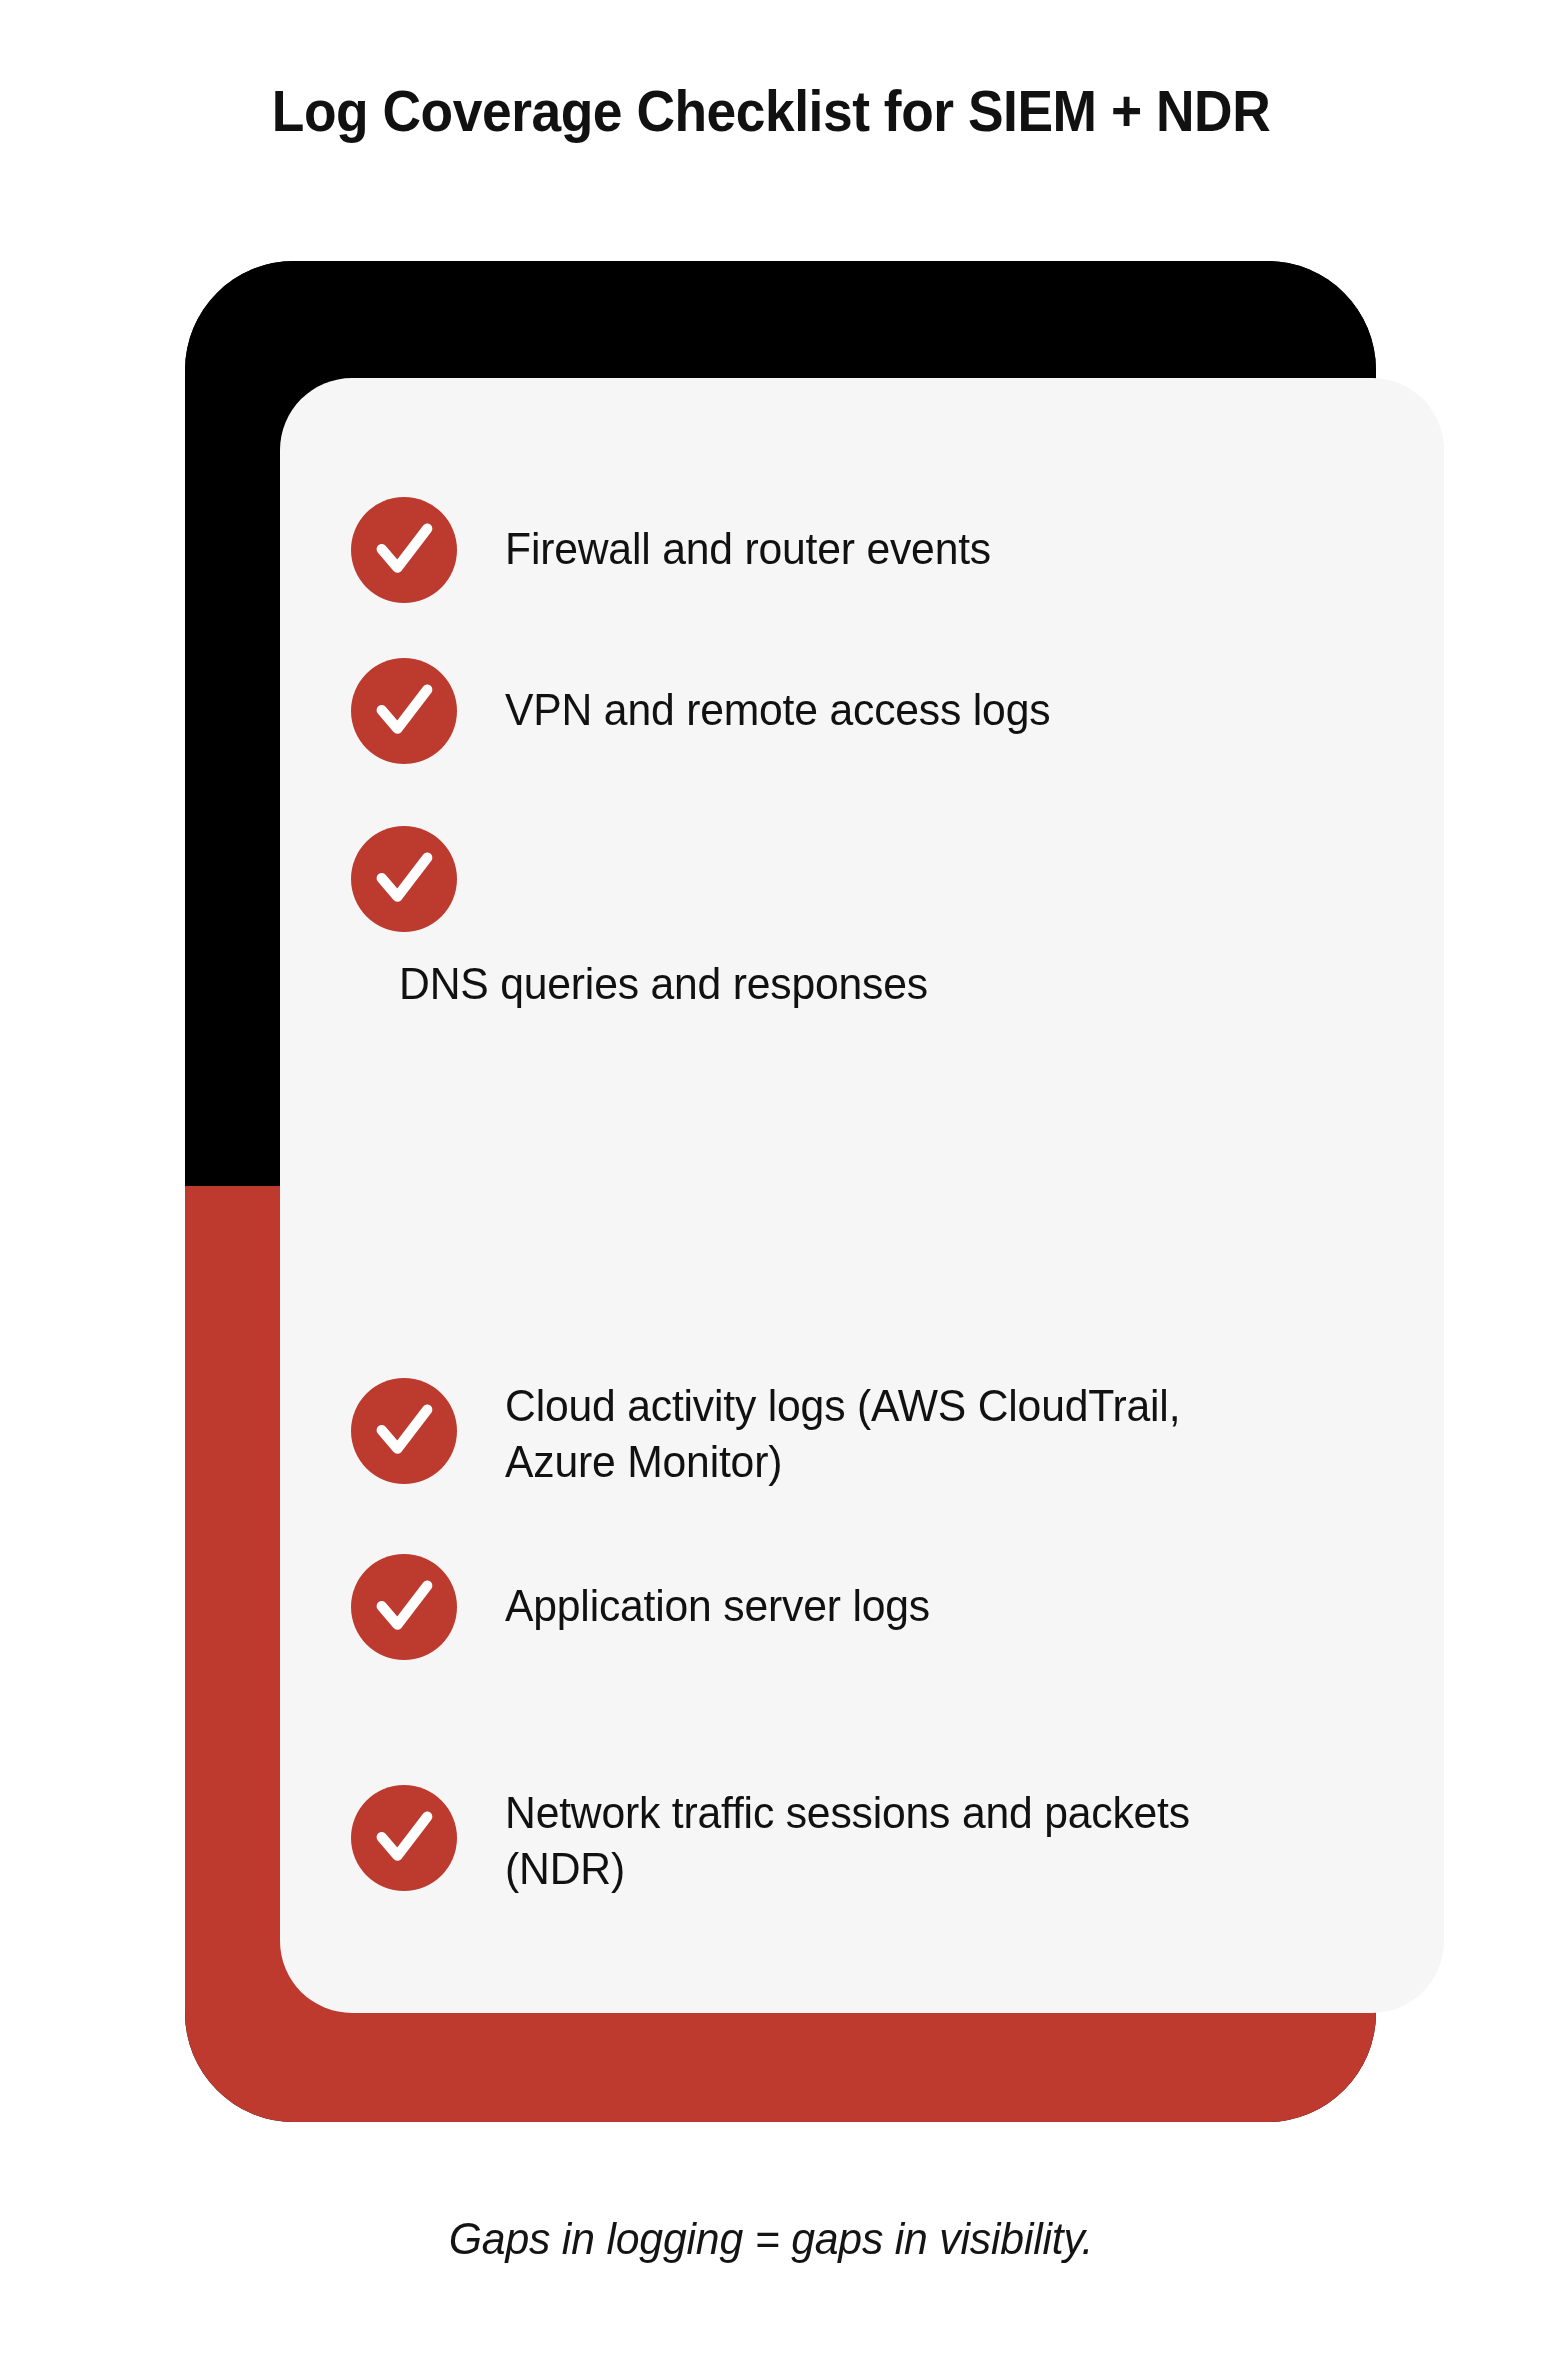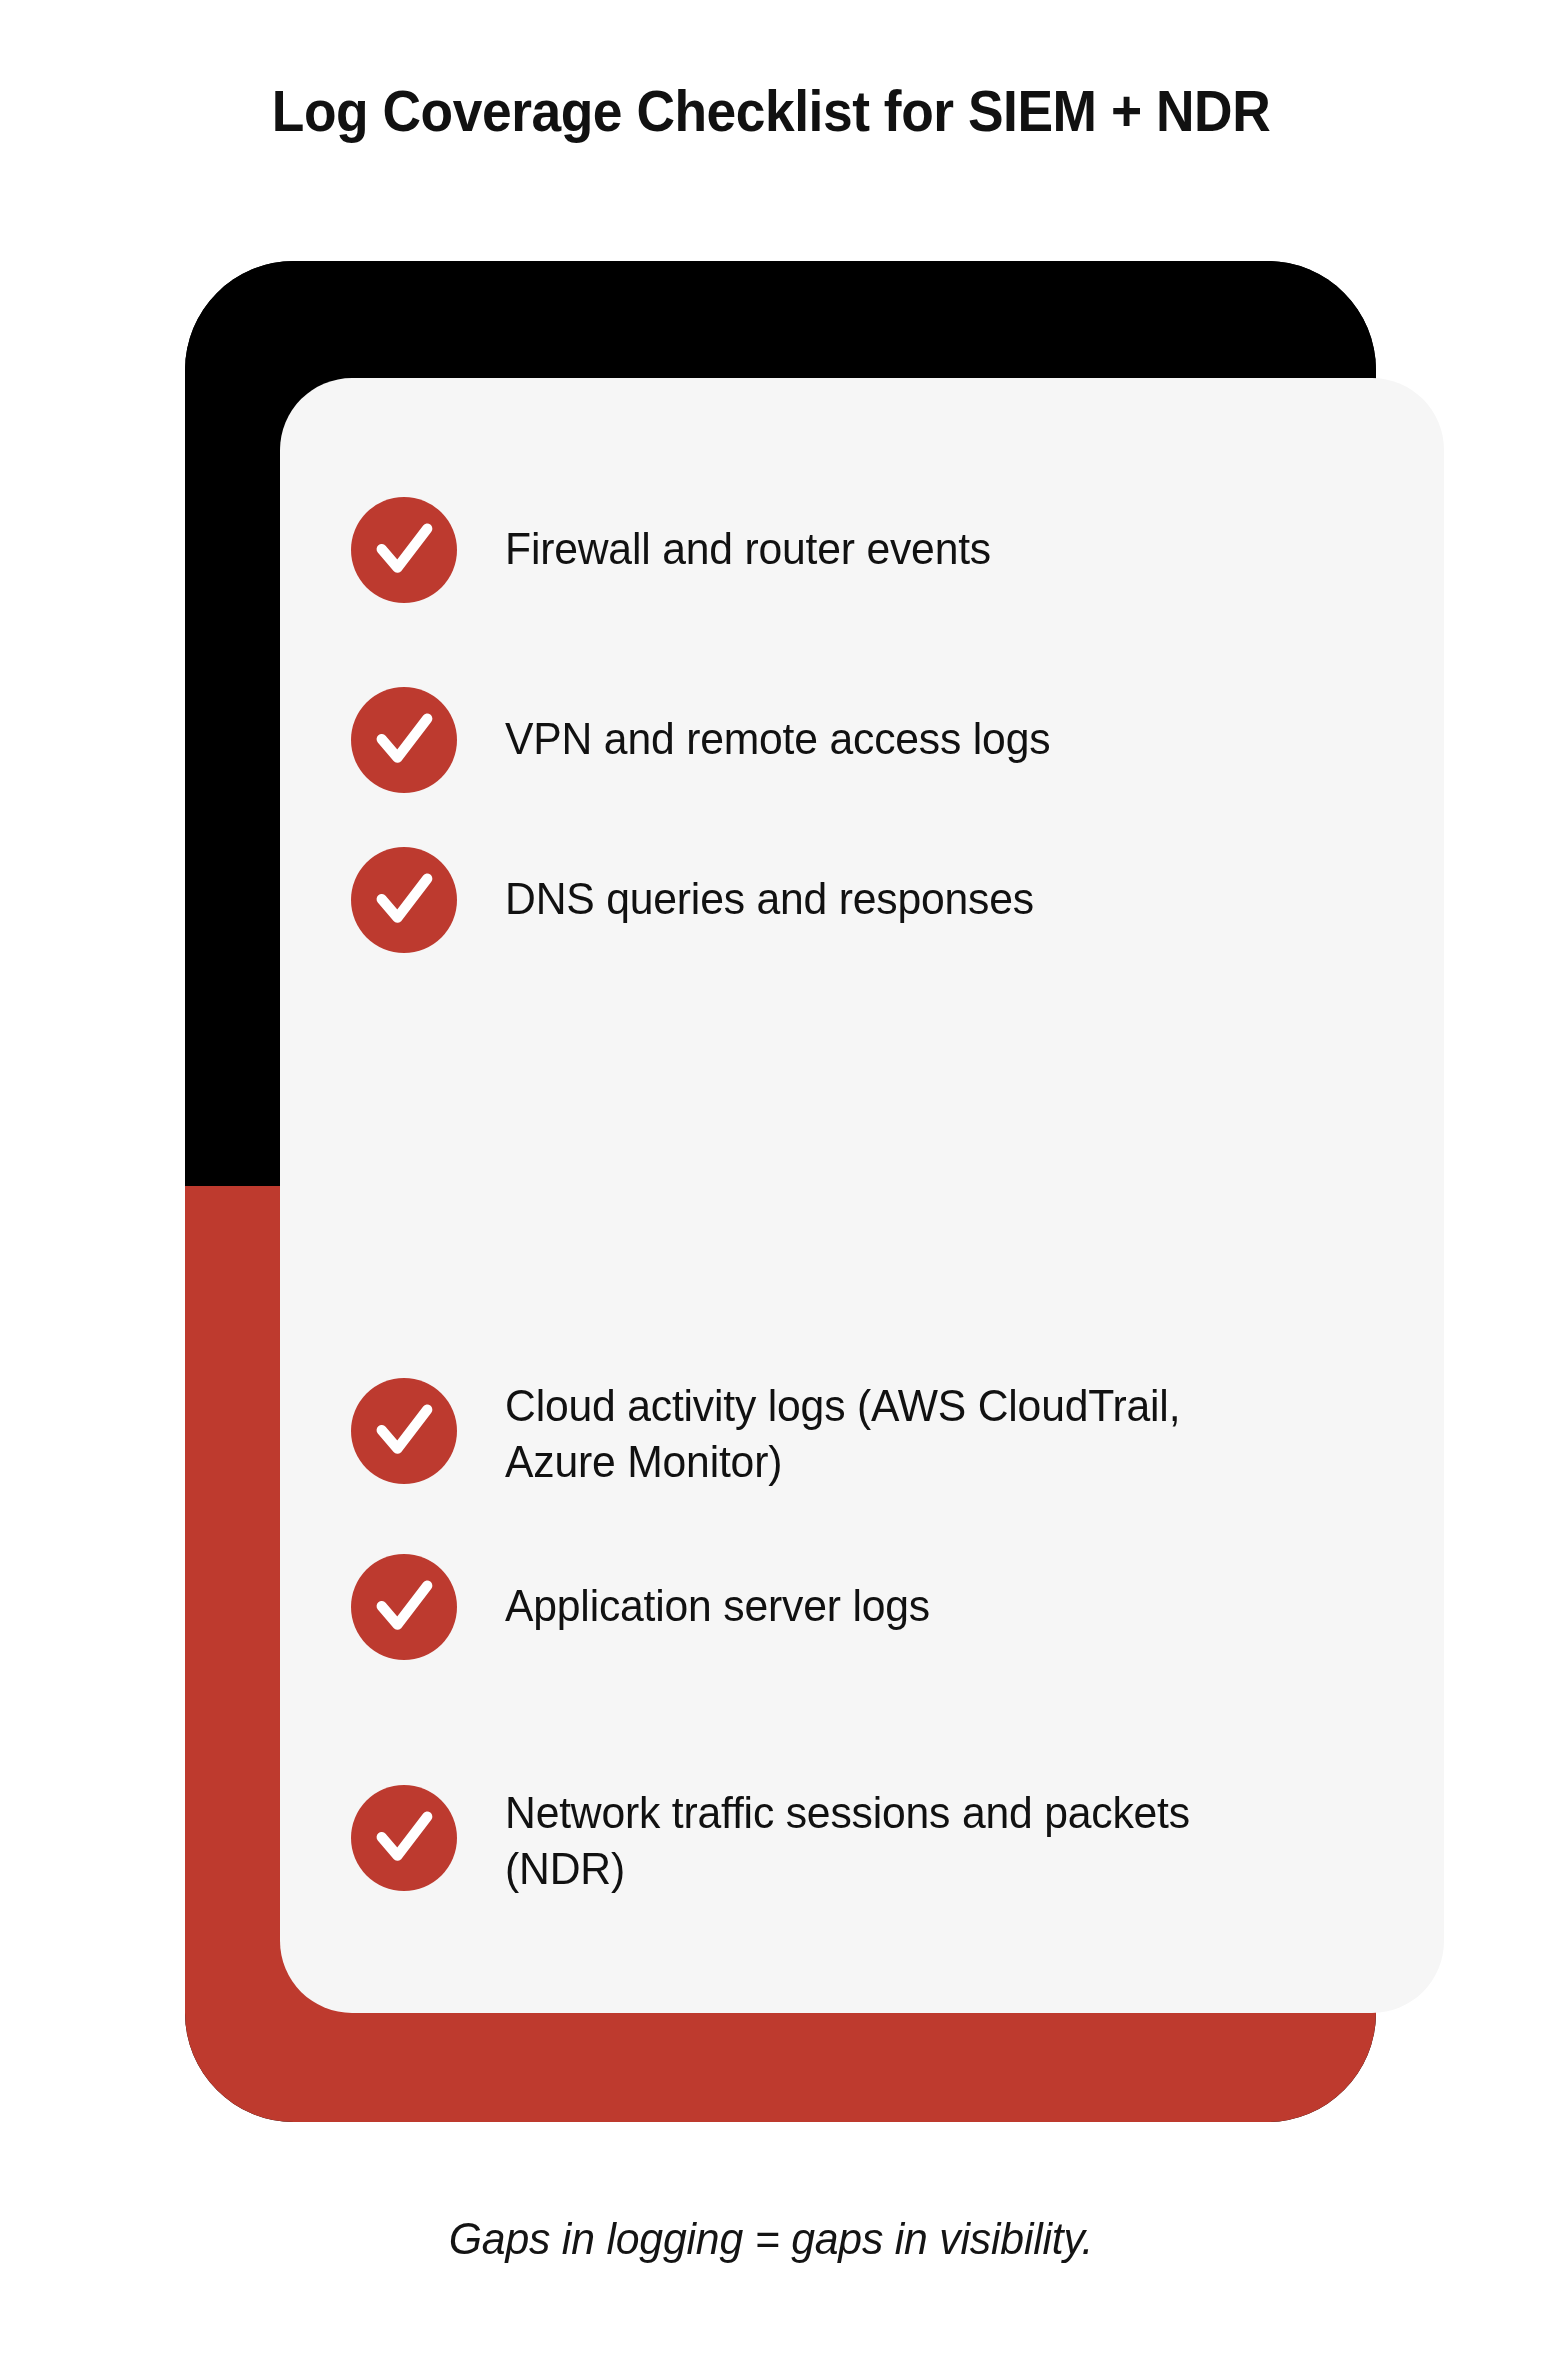--- a/index.html
+++ b/index.html
@@ -152,29 +152,29 @@
 <div class="card-inner">
   <div class="checklist" id="checklist">
       <div class="check-item" style="top: 119px;">
         <div class="check-badge" style="background: rgb(189, 58, 47);">
           <svg viewBox="0 0 114 114" xmlns="http://www.w3.org/2000/svg">
             <path d="M33 56 L50 76 L82 34" fill="none" stroke="#ffffff" stroke-width="11" stroke-linecap="round" stroke-linejoin="round"></path>
           </svg>
         </div>
         <div class="check-label one-line">Firewall and router events</div>
       </div>
-      <div class="check-item" style="top: 309px;">
+      <div class="check-item" style="top: 280px;">
         <div class="check-badge" style="background: rgb(189, 58, 47);">
           <svg viewBox="0 0 114 114" xmlns="http://www.w3.org/2000/svg">
             <path d="M33 56 L50 76 L82 34" fill="none" stroke="#ffffff" stroke-width="11" stroke-linecap="round" stroke-linejoin="round"></path>
           </svg>
         </div>
         <div class="check-label one-line">VPN and remote access logs</div>
       </div>
-      <div class="check-item" style="top: 469px;">
+      <div class="check-item" style="top: 448px; flex-direction: column;">
         <div class="check-badge" style="background: rgb(189, 58, 47);">
           <svg viewBox="0 0 114 114" xmlns="http://www.w3.org/2000/svg">
             <path d="M33 56 L50 76 L82 34" fill="none" stroke="#ffffff" stroke-width="11" stroke-linecap="round" stroke-linejoin="round"></path>
           </svg>
         </div>
         <div class="check-label one-line">DNS queries and responses</div>
       </div>
       <div class="check-item" style="top: 1176px;">
         <div class="check-badge" style="background: rgb(189, 58, 47);">
           <svg viewBox="0 0 114 114" xmlns="http://www.w3.org/2000/svg">

